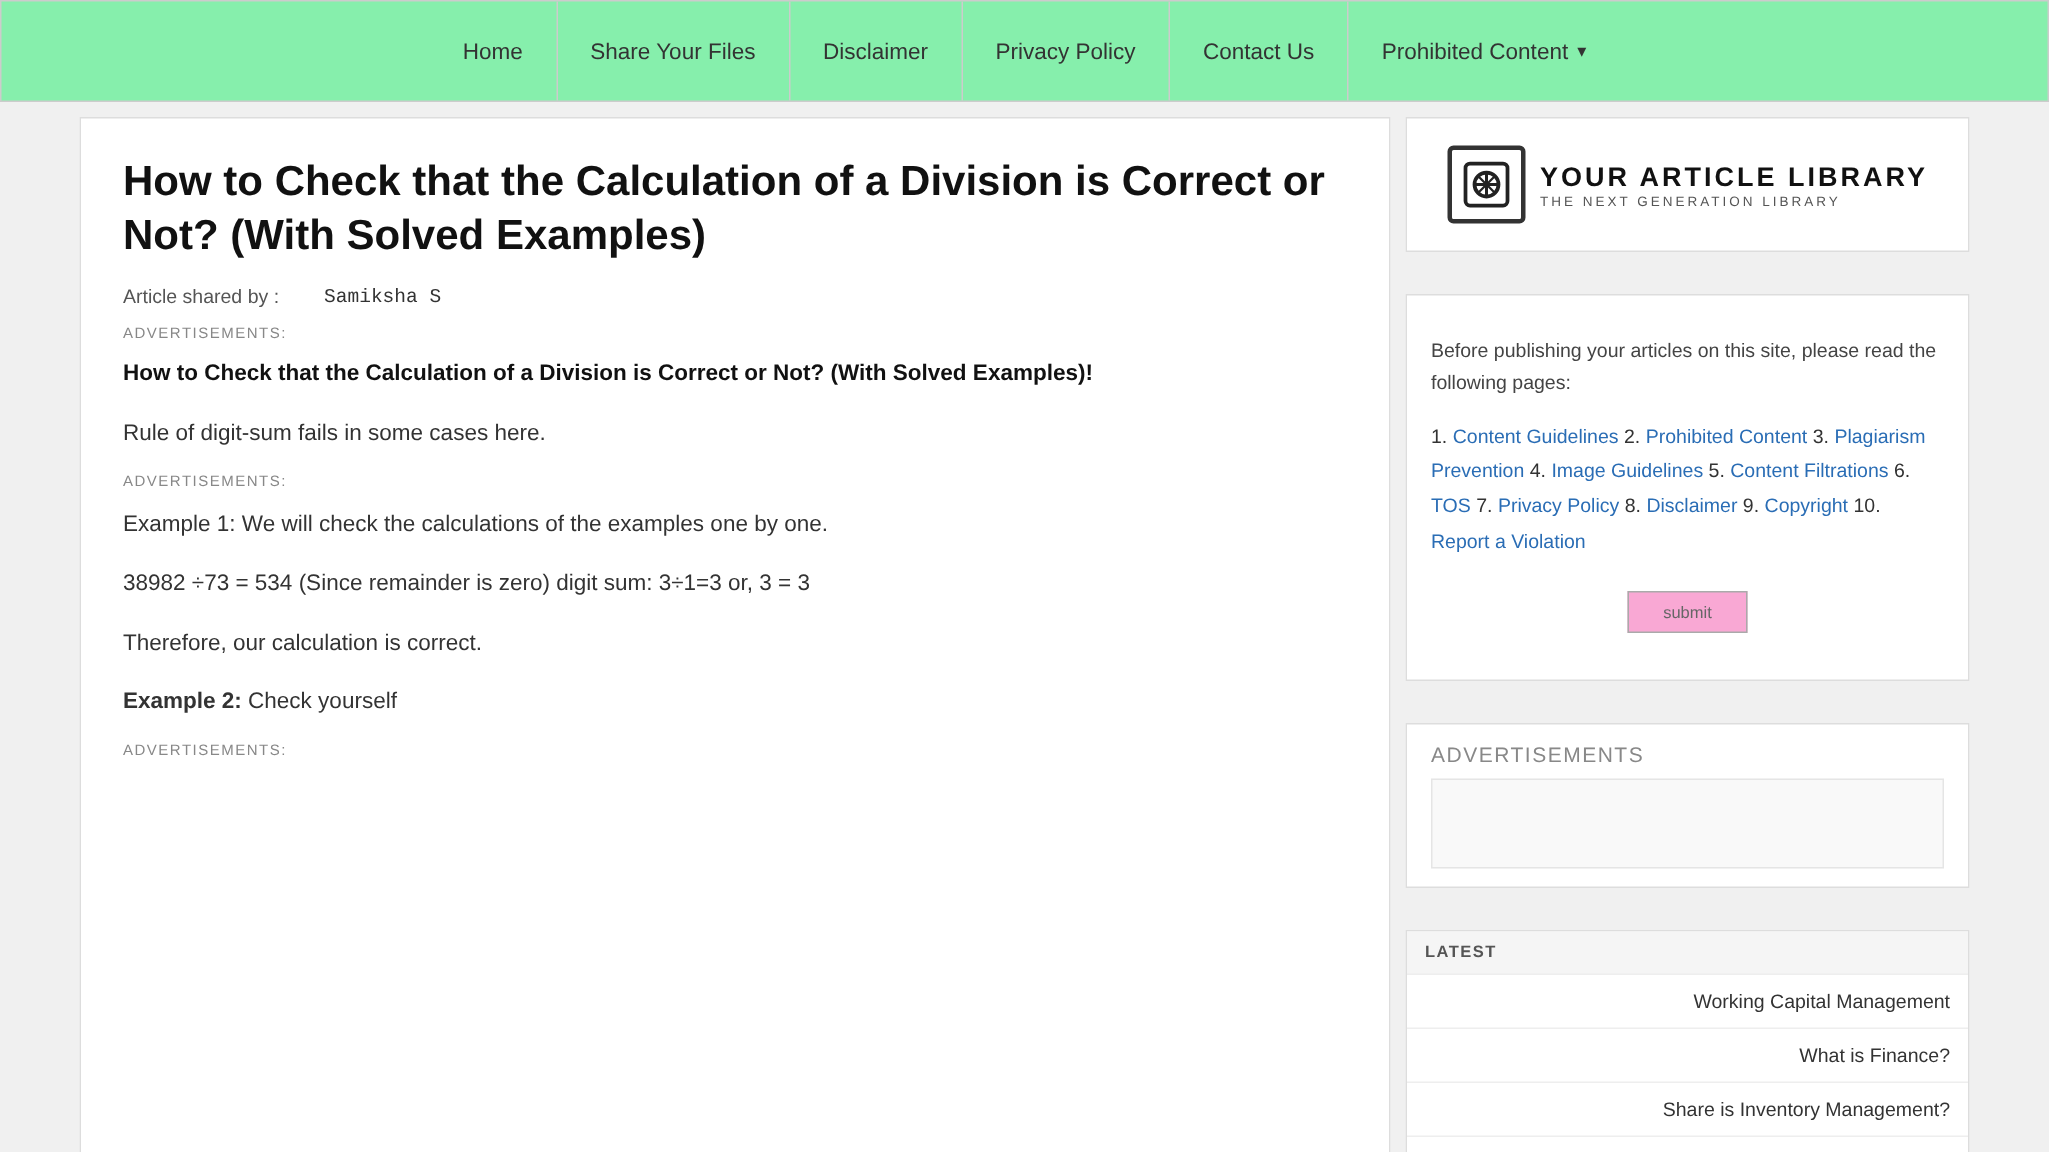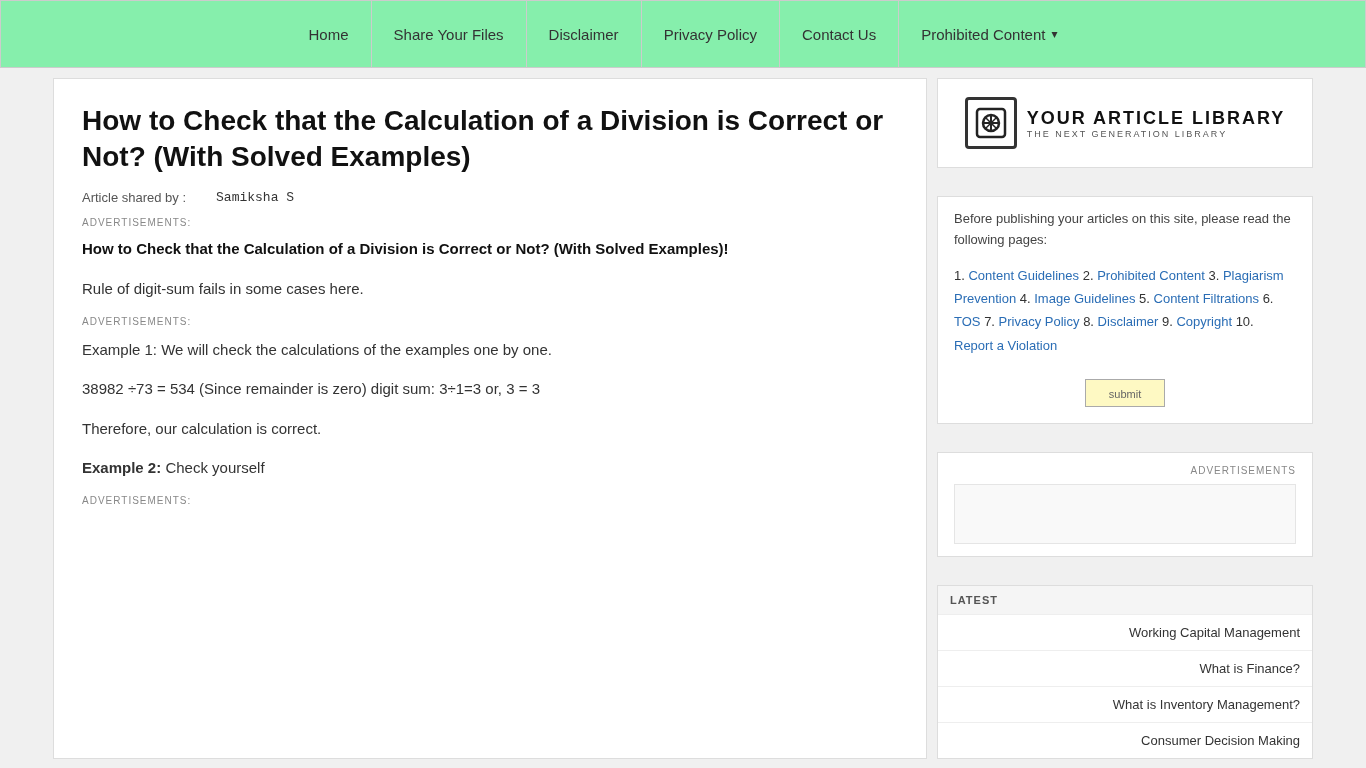--- a/index.html
+++ b/index.html
@@ -101,21 +101,21 @@
       width: 376px;
       flex-shrink: 0;
       display: flex;
       flex-direction: column;
       gap: 28px;
     }
 
     .sidebar-box {
       background: #fff;
       border: 1px solid #ddd;
-      padding: 12px 16px;
+      padding: 27px 16px;
     }
 
     .logo-box {
       display: flex;
       align-items: center;
       justify-content: center;
       padding: 18px;
     }
 
     .logo-inner {
@@ -177,26 +177,25 @@
       border: 1px solid #ccc;
       display: block;
       margin: 10px auto 4px auto;
     }
 
     .ads-box {
       padding: 12px 16px;
     }
     .ads-box-label {
       font-family: Arial, sans-serif;
-      font-size: 10px;
+      font-size: 14px;
       letter-spacing: 1px;
       color: #888;
       text-transform: uppercase;
       margin-bottom: 8px;
-      text-align: right;
     }
     .ads-content-area {
       height: 60px;
       background: #f9f9f9;
       border: 1px solid #e5e5e5;
     }
 
     .latest-box { padding: 0; }
     .latest-label {
       font-family: Arial, sans-serif;
@@ -288,31 +287,31 @@
         <span> 3. </span><a href="#">Plagiarism Prevention</a>
         <span> 4. </span><a href="#">Image Guidelines</a>
         <span> 5. </span><a href="#">Content Filtrations</a>
         <span> 6. </span><a href="#">TOS</a>
         <span> 7. </span><a href="#">Privacy Policy</a>
         <span> 8. </span><a href="#">Disclaimer</a>
         <span> 9. </span><a href="#">Copyright</a>
         <span> 10. </span><a href="#">Report a Violation</a>
       </div>
       <div style="text-align:center; margin-top: 12px;">
-        <div class="submit-img-placeholder" style="display:inline-block; width:80px; height:28px; background:#fef9c3; border:1px solid #aaa; text-align:center; line-height:28px; font-size:11px; font-family:Arial,sans-serif; color:#666;">submit</div>
+        <div class="submit-img-placeholder" style="display:inline-block; width:80px; height:28px; background:#f9a8d4; border:1px solid #aaa; text-align:center; line-height:28px; font-size:11px; font-family:Arial,sans-serif; color:#666;">submit</div>
       </div>
     </div>
 
     <div class="sidebar-box ads-box">
       <div class="ads-box-label">ADVERTISEMENTS</div>
       <div class="ads-content-area"></div>
     </div>
 
     <div class="sidebar-box latest-box">
       <div class="latest-label">LATEST</div>
       <div class="latest-item">Working Capital Management</div>
       <div class="latest-item">What is Finance?</div>
-      <div class="latest-item">What is Inventory Management?</div>
+      <div class="latest-item">Share is Inventory Management?</div>
       <div class="latest-item">Consumer Decision Making</div>
     </div>
 
   </div>
 </div>
 
 </body></html>

